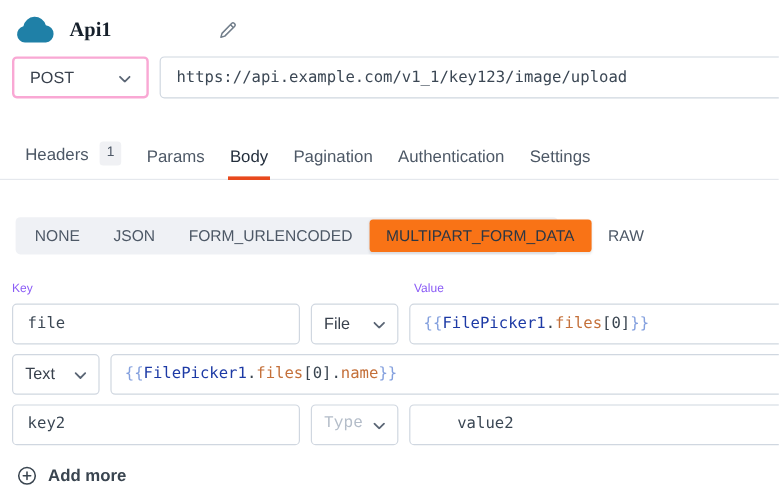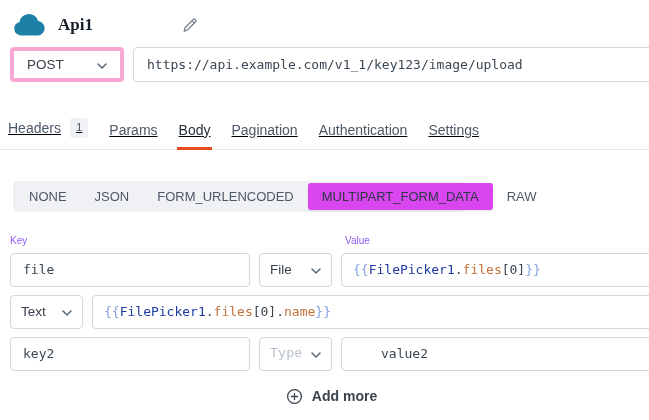--- a/index.html
+++ b/index.html
@@ -7,44 +7,44 @@
               font-family:"Liberation Sans", sans-serif; }
 
   
   .header { display:flex; align-items:center; padding:12px 12px 0 12px; height:38px;font-family:Liberation Serif, serif; }
   .cloud-wrap { width:36px; height:26px; display:flex; align-items:center; }
   .api-title { font-size:17px; font-weight:700; color:#16202b; margin-left:10px; }
   .pencil-wrap { margin-left:88px; display:flex; align-items:center; cursor:pointer; }
 
   
   .request-row { display:flex; gap:9px; margin:9px 0 0 10px; width:700px; }
-  .method-select { width:114px; height:35px; border:4px solid #f9a8d4; border-radius:4px;
+  .method-select { width:114px; height:35px; border:2px solid #f9a8d4; border-radius:4px;
                    background:#fff; display:flex; align-items:center; justify-content:space-between;
                    padding:0 13px; font-size:13.5px; color:#39414d; cursor:pointer; }
   .url-input { flex:1; height:35px; border:1px solid #d0d7e0; border-radius:4px; padding:0 13px;
                font-family:"DejaVu Sans Mono", monospace; font-size:13px; color:#3b4754;
                background:#fff; outline:none; }
 
   
-  .tabs { display:flex; gap:17px; align-items:flex-end; margin-top:36px; padding-left:6px;
-          border-bottom:1px solid #e5e8ed;text-decoration:underline; }
+  .tabs { display:flex; gap:17px; align-items:flex-end; margin-top:36px; padding-left:19px;
+          border-bottom:1px solid #e5e8ed; }
   .tab { position:relative; font-size:14px; color:#4d5866; padding:0 2px 11px 2px; cursor:pointer;
          display:flex; align-items:center; }
   .tab.active { color:#242f3d; font-weight:500; }
   .tab.active::after { content:""; position:absolute; left:0; right:0; bottom:-1px; height:3px;
                        background:#e8491d; }
   .badge { background:#f0f1f4; color:#4d5866; font-size:11.5px; line-height:1;
            padding:4px 6px; border-radius:3px; margin-left:9px; }
 
   
   .segmented { display:flex; align-items:center; margin:31px 0 0 13px; width:452px; height:31px;
                background:#eff1f5; border-radius:4px; padding:0 2px; font-size:13px; color:#4d5866; }
   .seg-item { padding:0 14px; height:27px; display:flex; align-items:center; border-radius:3px;
               cursor:pointer; white-space:nowrap; }
-  .seg-item.selected { background:#d946ef; color:#2c3745; box-shadow:0 1px 2px rgba(27,37,50,0.10); }
+  .seg-item.selected { background:#f97316; color:#2c3745; box-shadow:0 1px 2px rgba(27,37,50,0.10); }
   .seg-divider { width:1px; height:13px; background:#cdd4de; }
 
   
   .kv-labels { display:flex; margin:23px 0 0 10px; font-size:10px; color:#8b5cf6; }
   .kv-labels .key-label { width:335px; }
   .kv-row { display:flex; gap:9px; margin-top:8px; margin-left:10px; width:700px; }
   .kv-row.first { margin-top:7px; }
   .key-input { width:240px; height:34px; border:1px solid #d0d7e0; border-radius:4px; padding:0 12px;
                font-family:"DejaVu Sans Mono", monospace; font-size:13px; color:#3b4754; outline:none; }
   .type-select { width:73px; height:34px; border:1px solid #d0d7e0; border-radius:4px; background:#fff;
@@ -56,21 +56,21 @@
                  font-family:"DejaVu Sans Mono", monospace; font-size:13px; color:#3b4754;
                  cursor:text; overflow:hidden; }
   .tok-brace  { color:#84a0de; }
   .tok-entity { color:#1d3aa5; font-weight:400; }
   .tok-prop   { color:#c4703a; }
   .tok-punct  { color:#3a4550; }
   .tok-plain  { color:#3b4754;margin-left:28px; }
 
   
   .add-more { display:flex; align-items:center; gap:9px; margin:17px 0 0 14px;
-              font-size:14px; font-weight:600; color:#3a4550; cursor:pointer;justify-content:center; }
+              font-size:14px; font-weight:600; color:#3a4550; cursor:pointer; }
 </style>
 </head>
 <body>
 
 <div class="header">
   <span class="cloud-wrap">
     <svg width="34" height="24" viewBox="0 0 34 24">
       <path d="M26.2 22.5H8.8a6.9 6.9 0 0 1-1.3-13.6A9.6 9.6 0 0 1 26.2 8a7.3 7.3 0 0 1-.0 14.5z" fill="#1f80a7"></path>
     </svg>
   </span>

